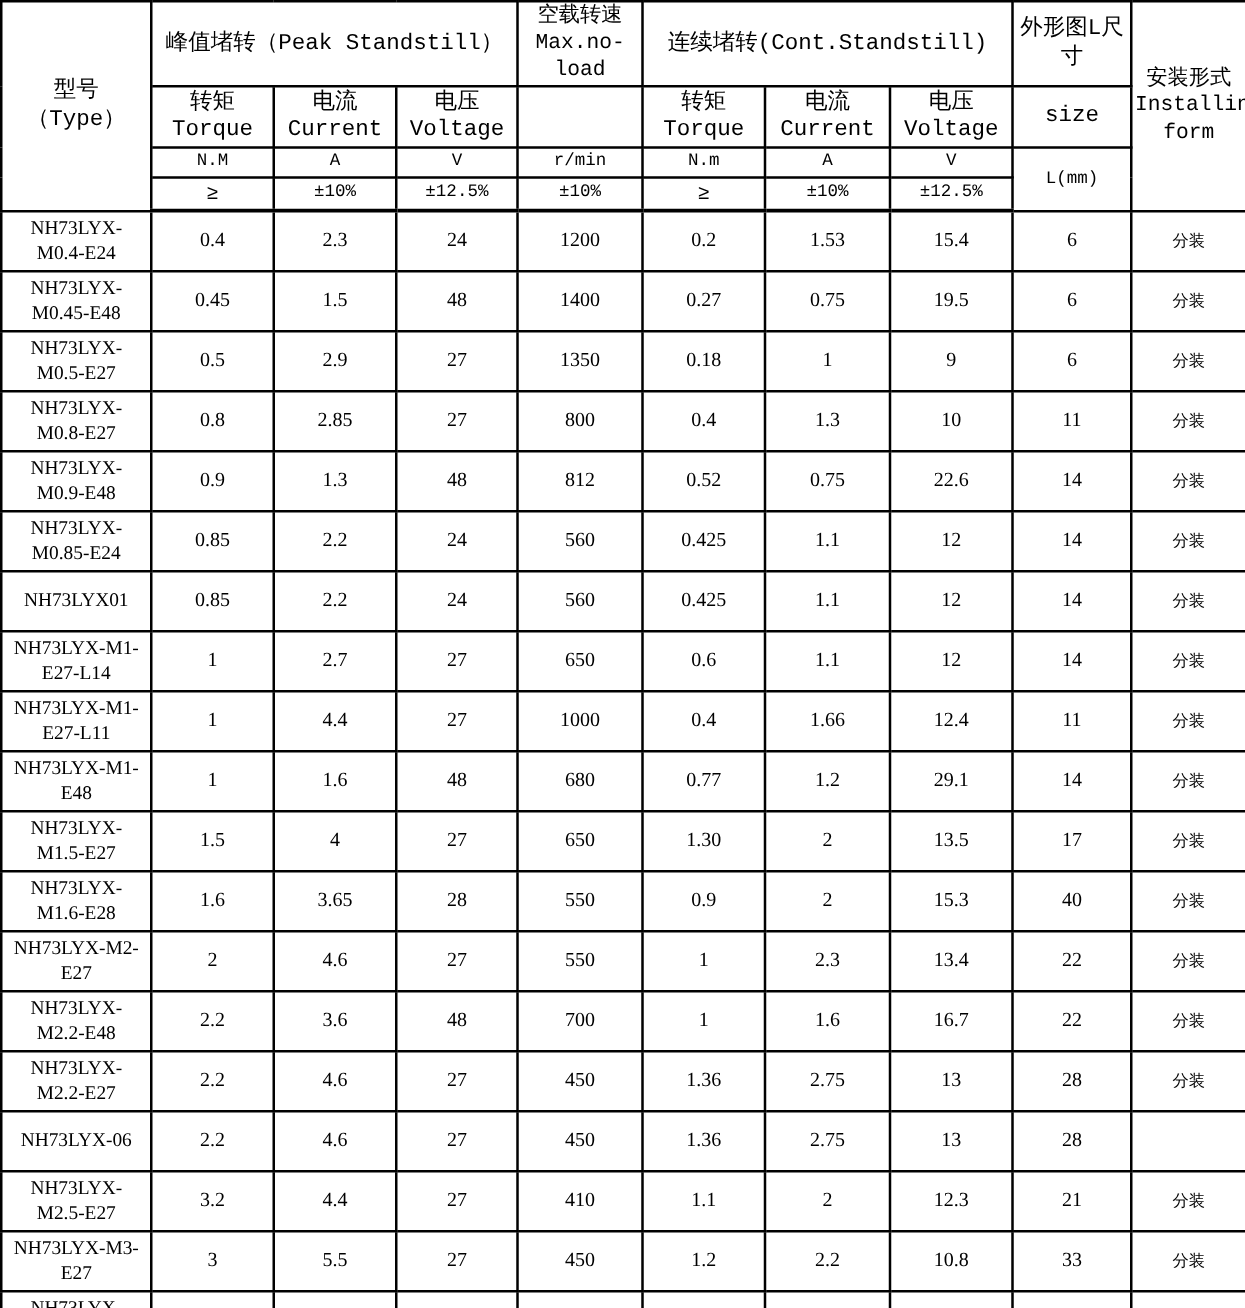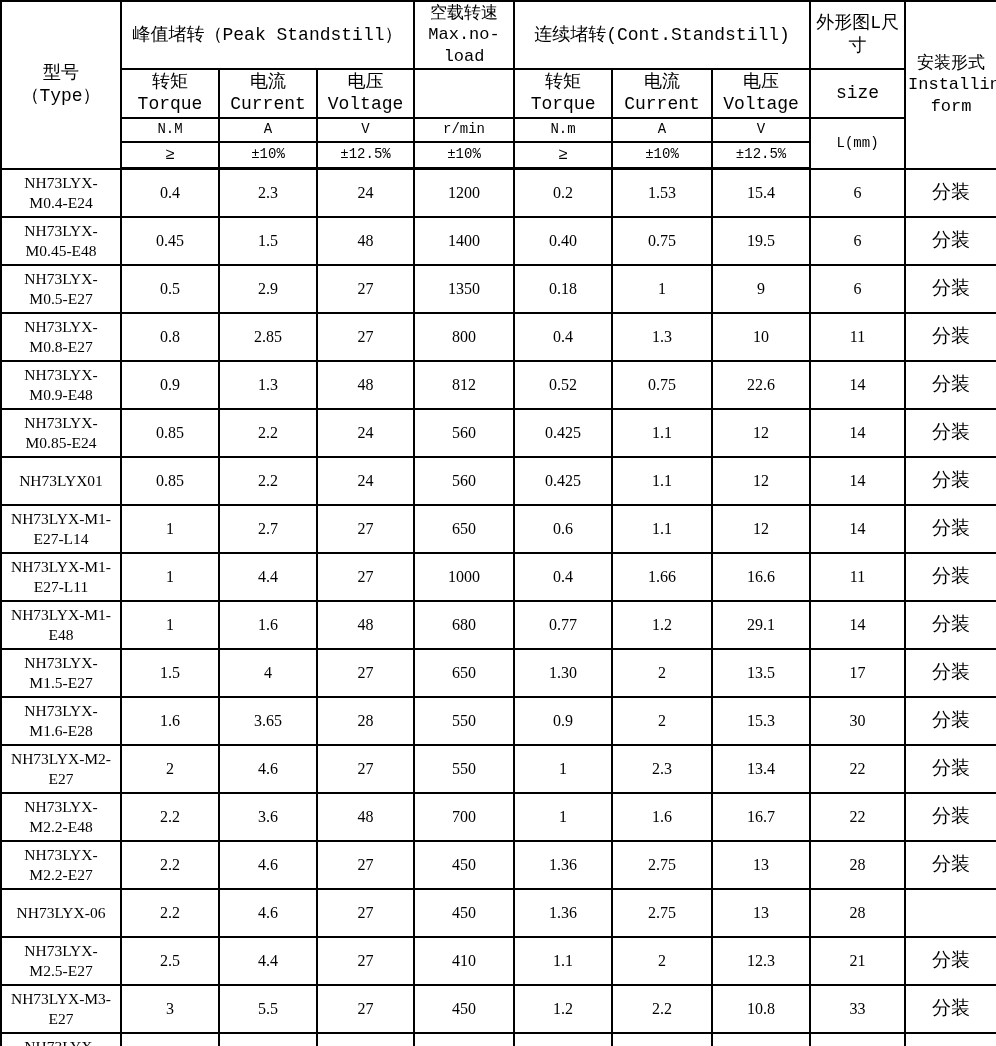--- a/index.html
+++ b/index.html
@@ -45,22 +45,21 @@
     font-size: 16px;
     line-height: 1.3;
     height: 44px;
   }
   tbody td.model {
     white-space: pre-line;
     font-size: 15.5px;
     margin-top: 48px;
   }
   tbody td.install {
-    font-size: 19px;
-    font-family: Liberation Mono, monospace;
+    font-size: 13px;
   }
 </style>
 </head>
 <body>
 
 <table class="spec">
   <colgroup>
     <col style="width:120px">
     <col style="width:98px">
     <col style="width:98px">
@@ -128,21 +127,21 @@
         <td>6</td>
         <td class="install">分装</td>
       </tr>
       <tr>
         <td class="model">NH73LYX-
 M0.45-E48</td>
         <td>0.45</td>
         <td>1.5</td>
         <td>48</td>
         <td>1400</td>
-        <td>0.40</td>
+        <td>0.27</td>
         <td>0.75</td>
         <td>19.5</td>
         <td>6</td>
         <td class="install">分装</td>
       </tr>
       <tr>
         <td class="model">NH73LYX-
 M0.5-E27</td>
         <td>0.5</td>
         <td>2.9</td>
@@ -220,21 +219,21 @@
       </tr>
       <tr>
         <td class="model">NH73LYX-M1-
 E27-L11</td>
         <td>1</td>
         <td>4.4</td>
         <td>27</td>
         <td>1000</td>
         <td>0.4</td>
         <td>1.66</td>
-        <td>16.6</td>
+        <td>12.4</td>
         <td>11</td>
         <td class="install">分装</td>
       </tr>
       <tr>
         <td class="model">NH73LYX-M1-
 E48</td>
         <td>1</td>
         <td>1.6</td>
         <td>48</td>
         <td>680</td>
@@ -260,21 +259,21 @@
       <tr>
         <td class="model">NH73LYX-
 M1.6-E28</td>
         <td>1.6</td>
         <td>3.65</td>
         <td>28</td>
         <td>550</td>
         <td>0.9</td>
         <td>2</td>
         <td>15.3</td>
-        <td>30</td>
+        <td>40</td>
         <td class="install">分装</td>
       </tr>
       <tr>
         <td class="model">NH73LYX-M2-
 E27</td>
         <td>2</td>
         <td>4.6</td>
         <td>27</td>
         <td>550</td>
         <td>1</td>
@@ -317,21 +316,21 @@
         <td>450</td>
         <td>1.36</td>
         <td>2.75</td>
         <td>13</td>
         <td>28</td>
         <td class="install"></td>
       </tr>
       <tr>
         <td class="model">NH73LYX-
 M2.5-E27</td>
-        <td>2.5</td>
+        <td>3.2</td>
         <td>4.4</td>
         <td>27</td>
         <td>410</td>
         <td>1.1</td>
         <td>2</td>
         <td>12.3</td>
         <td>21</td>
         <td class="install">分装</td>
       </tr>
       <tr>

